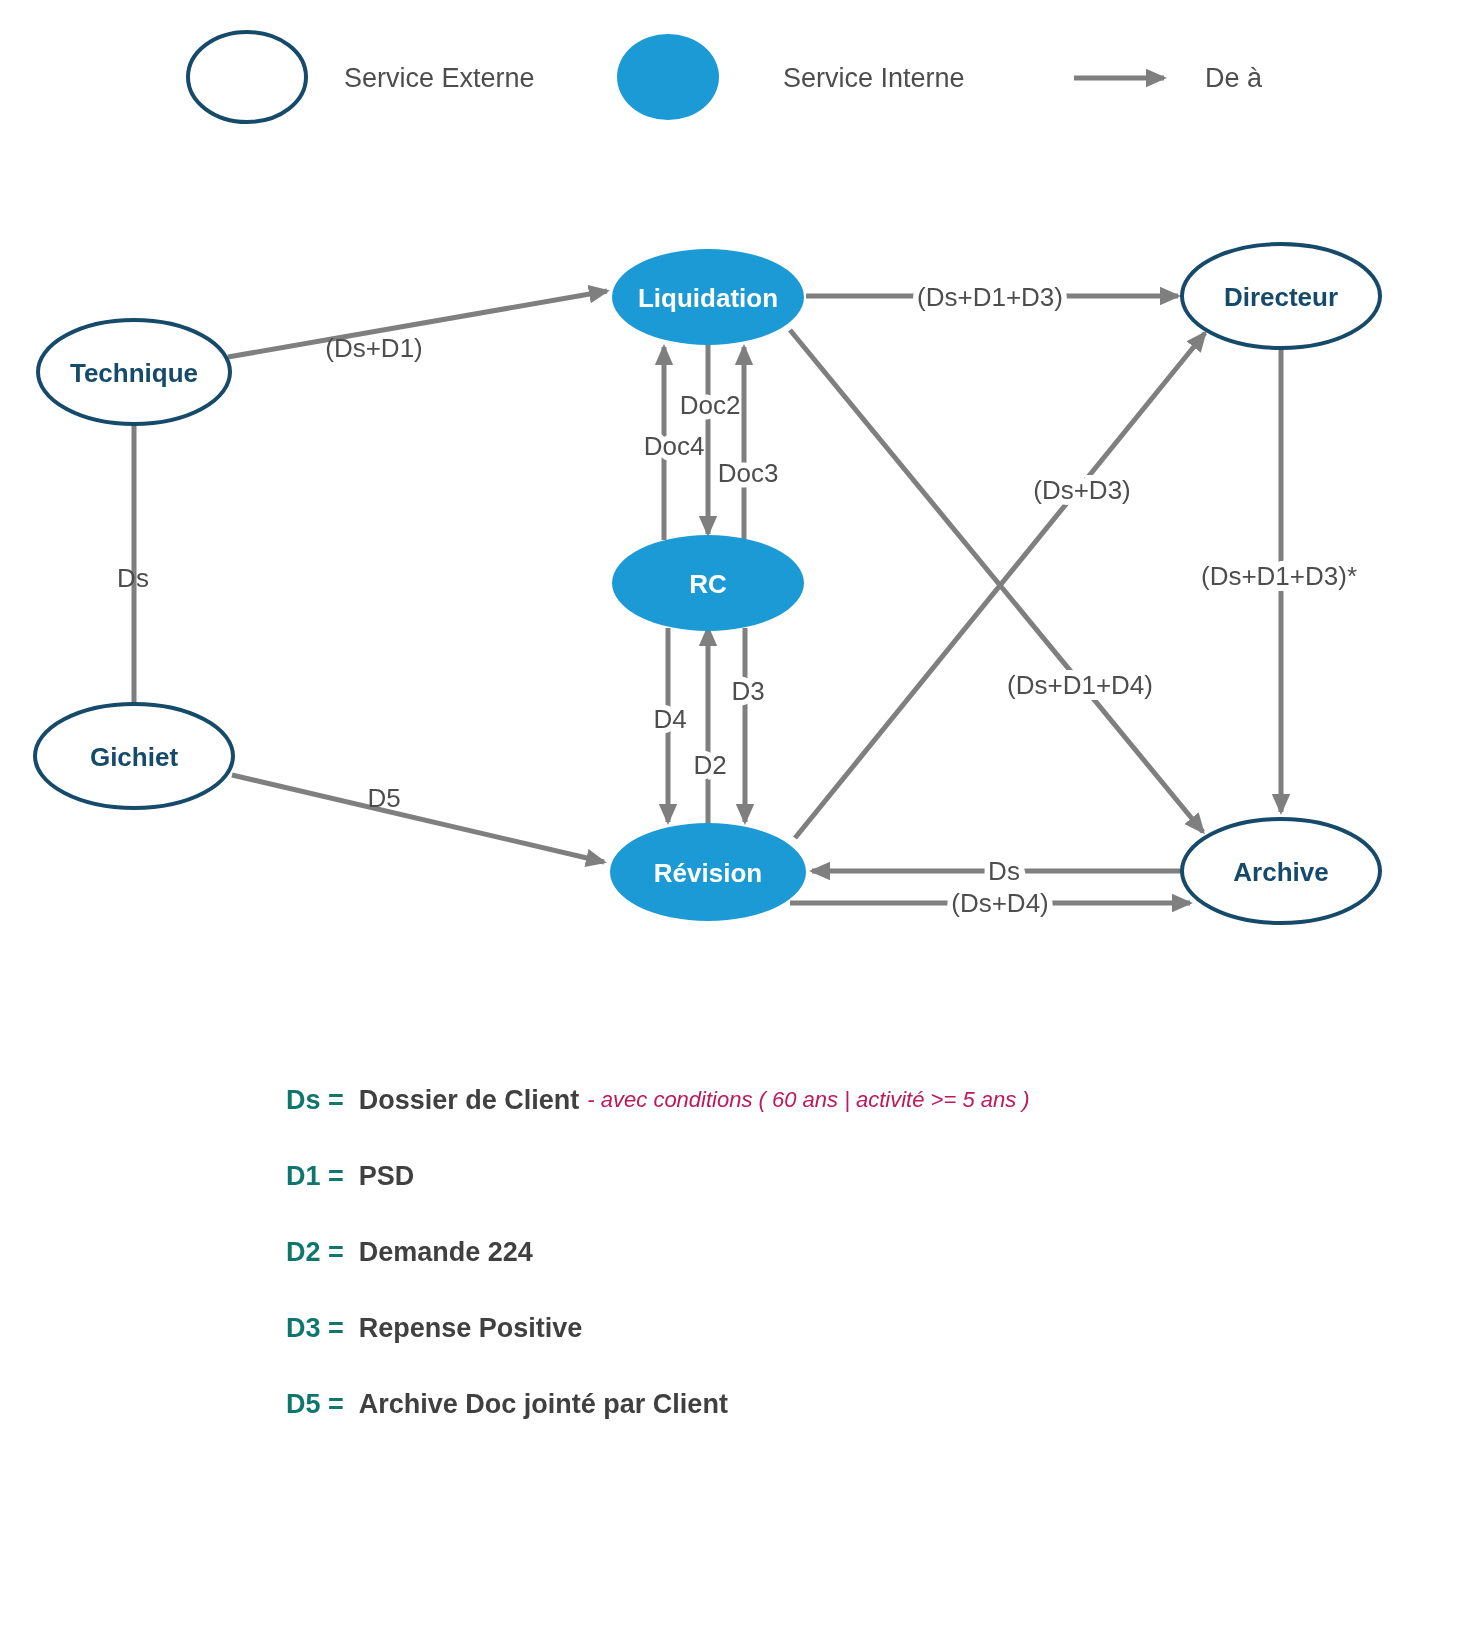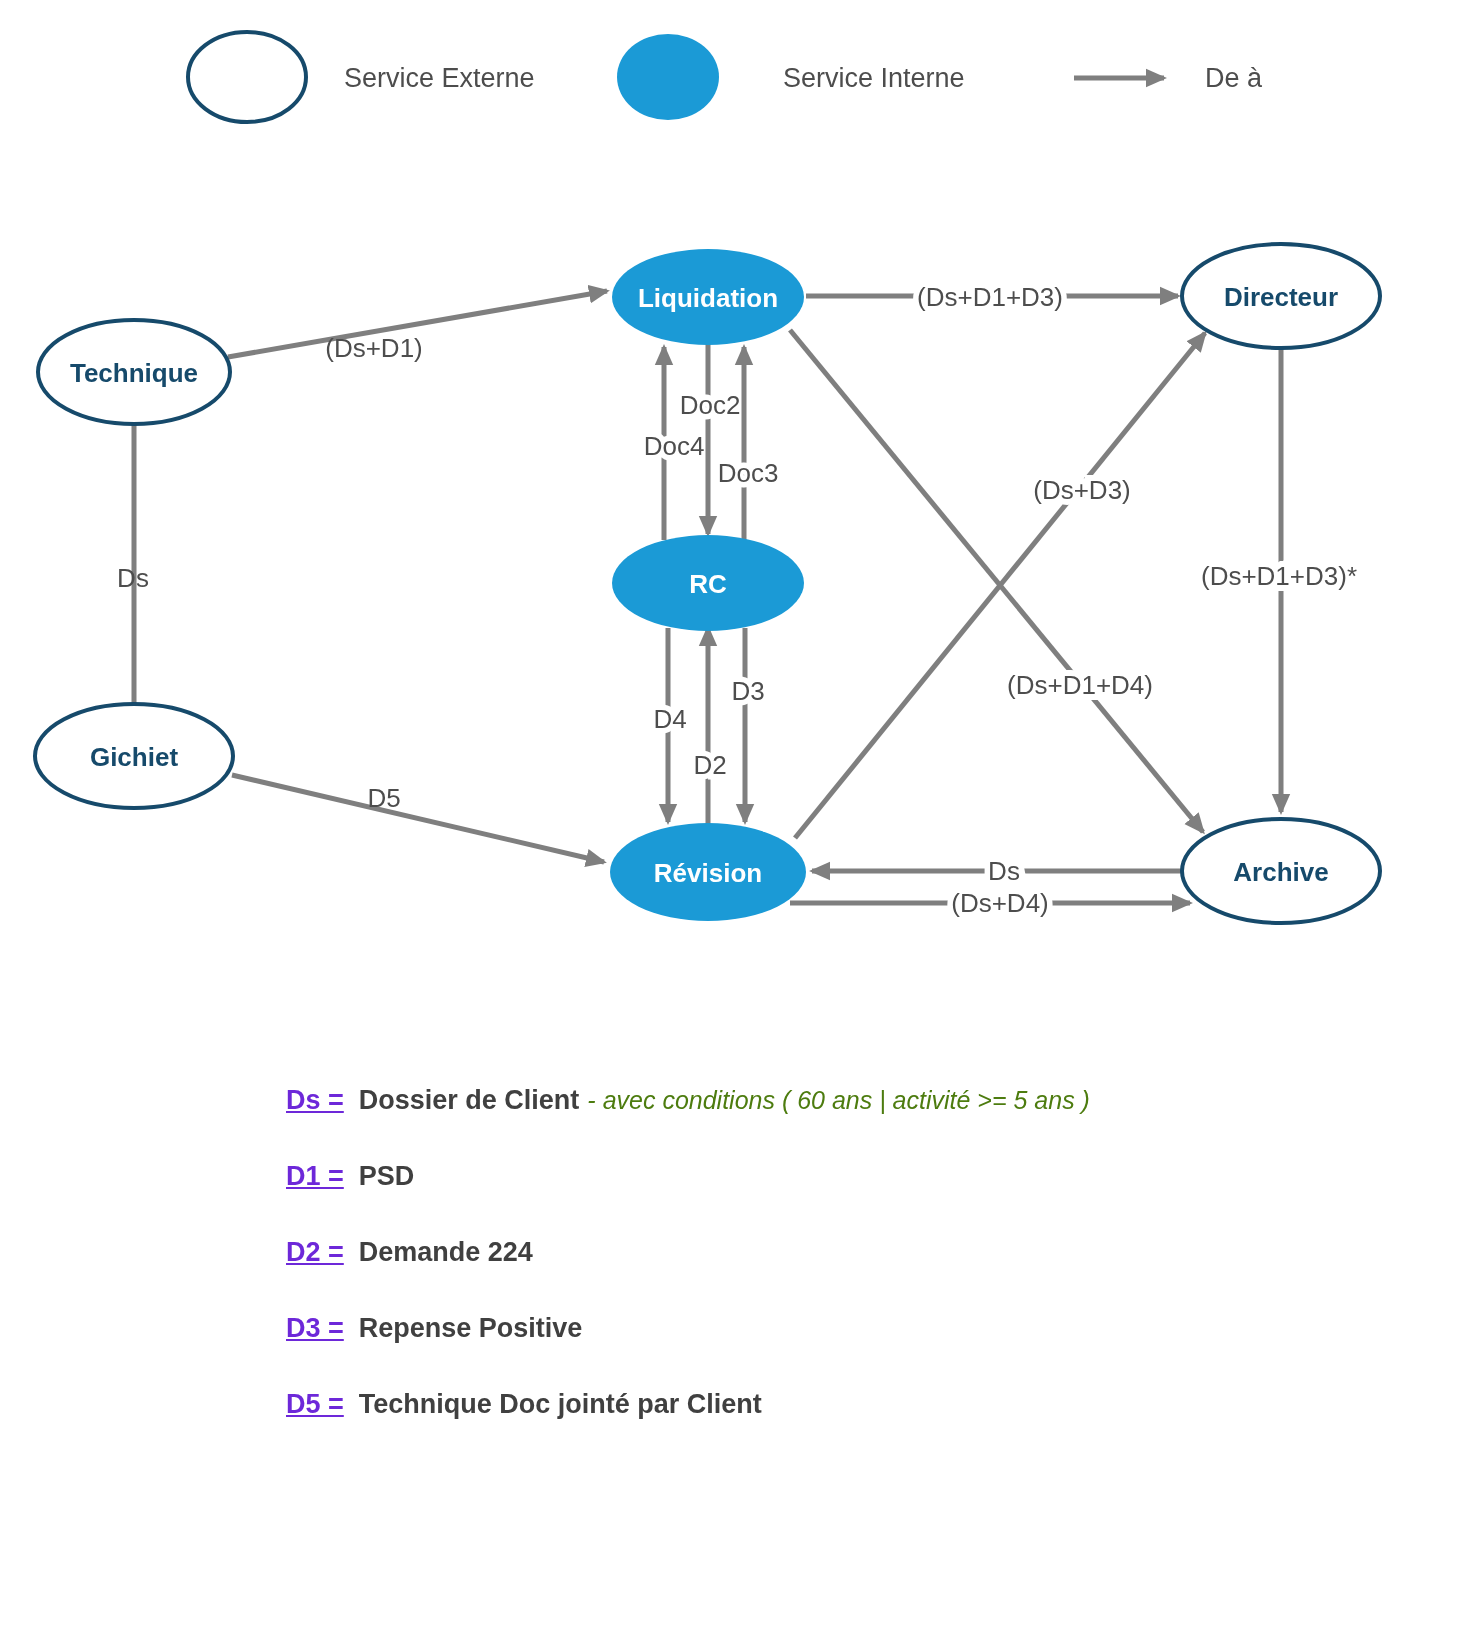--- a/index.html
+++ b/index.html
@@ -78,34 +78,33 @@
   .defn-row {
     height: 76px;
     display: flex;
     align-items: center;
     font-size: 27px;
     color: #404040;
     white-space: nowrap;
   }
   .defn-key {
     font-weight: bold;
-    color: #6d28d9;
-    text-decoration: underline;
+    color: #0f766e;
   }
   .defn-val {
     font-weight: bold;
     color: #404040;
     margin-left: 15px;
   }
   .defn-note {
     font-style: italic;
     font-weight: normal;
-    color: #4d7c0f;
+    color: #be185d;
     margin-left: 8px;
-    font-size: 25px;
+    font-size: 22px;
   }
 </style>
 </head>
 <body>
 
 <div id="stage">
 
   <svg id="diagram" viewBox="0 0 1480 1640">
     <defs>
       <marker id="arrowGray" viewBox="0 0 10 10" refX="8.6" refY="5" markerWidth="4.2" markerHeight="4.2" orient="auto-start-reverse">
@@ -230,17 +229,17 @@
     </div>
 
     <div class="defn-row">
       <span class="defn-key">D3 =</span>
       <span class="defn-val">Repense Positive</span>
     </div>
 
 
     <div class="defn-row">
       <span class="defn-key">D5 =</span>
-      <span class="defn-val">Technique Doc jointé par Client</span>
+      <span class="defn-val">Archive Doc jointé par Client</span>
     </div>
   </div>
 
 </div>
 
 </body></html>

